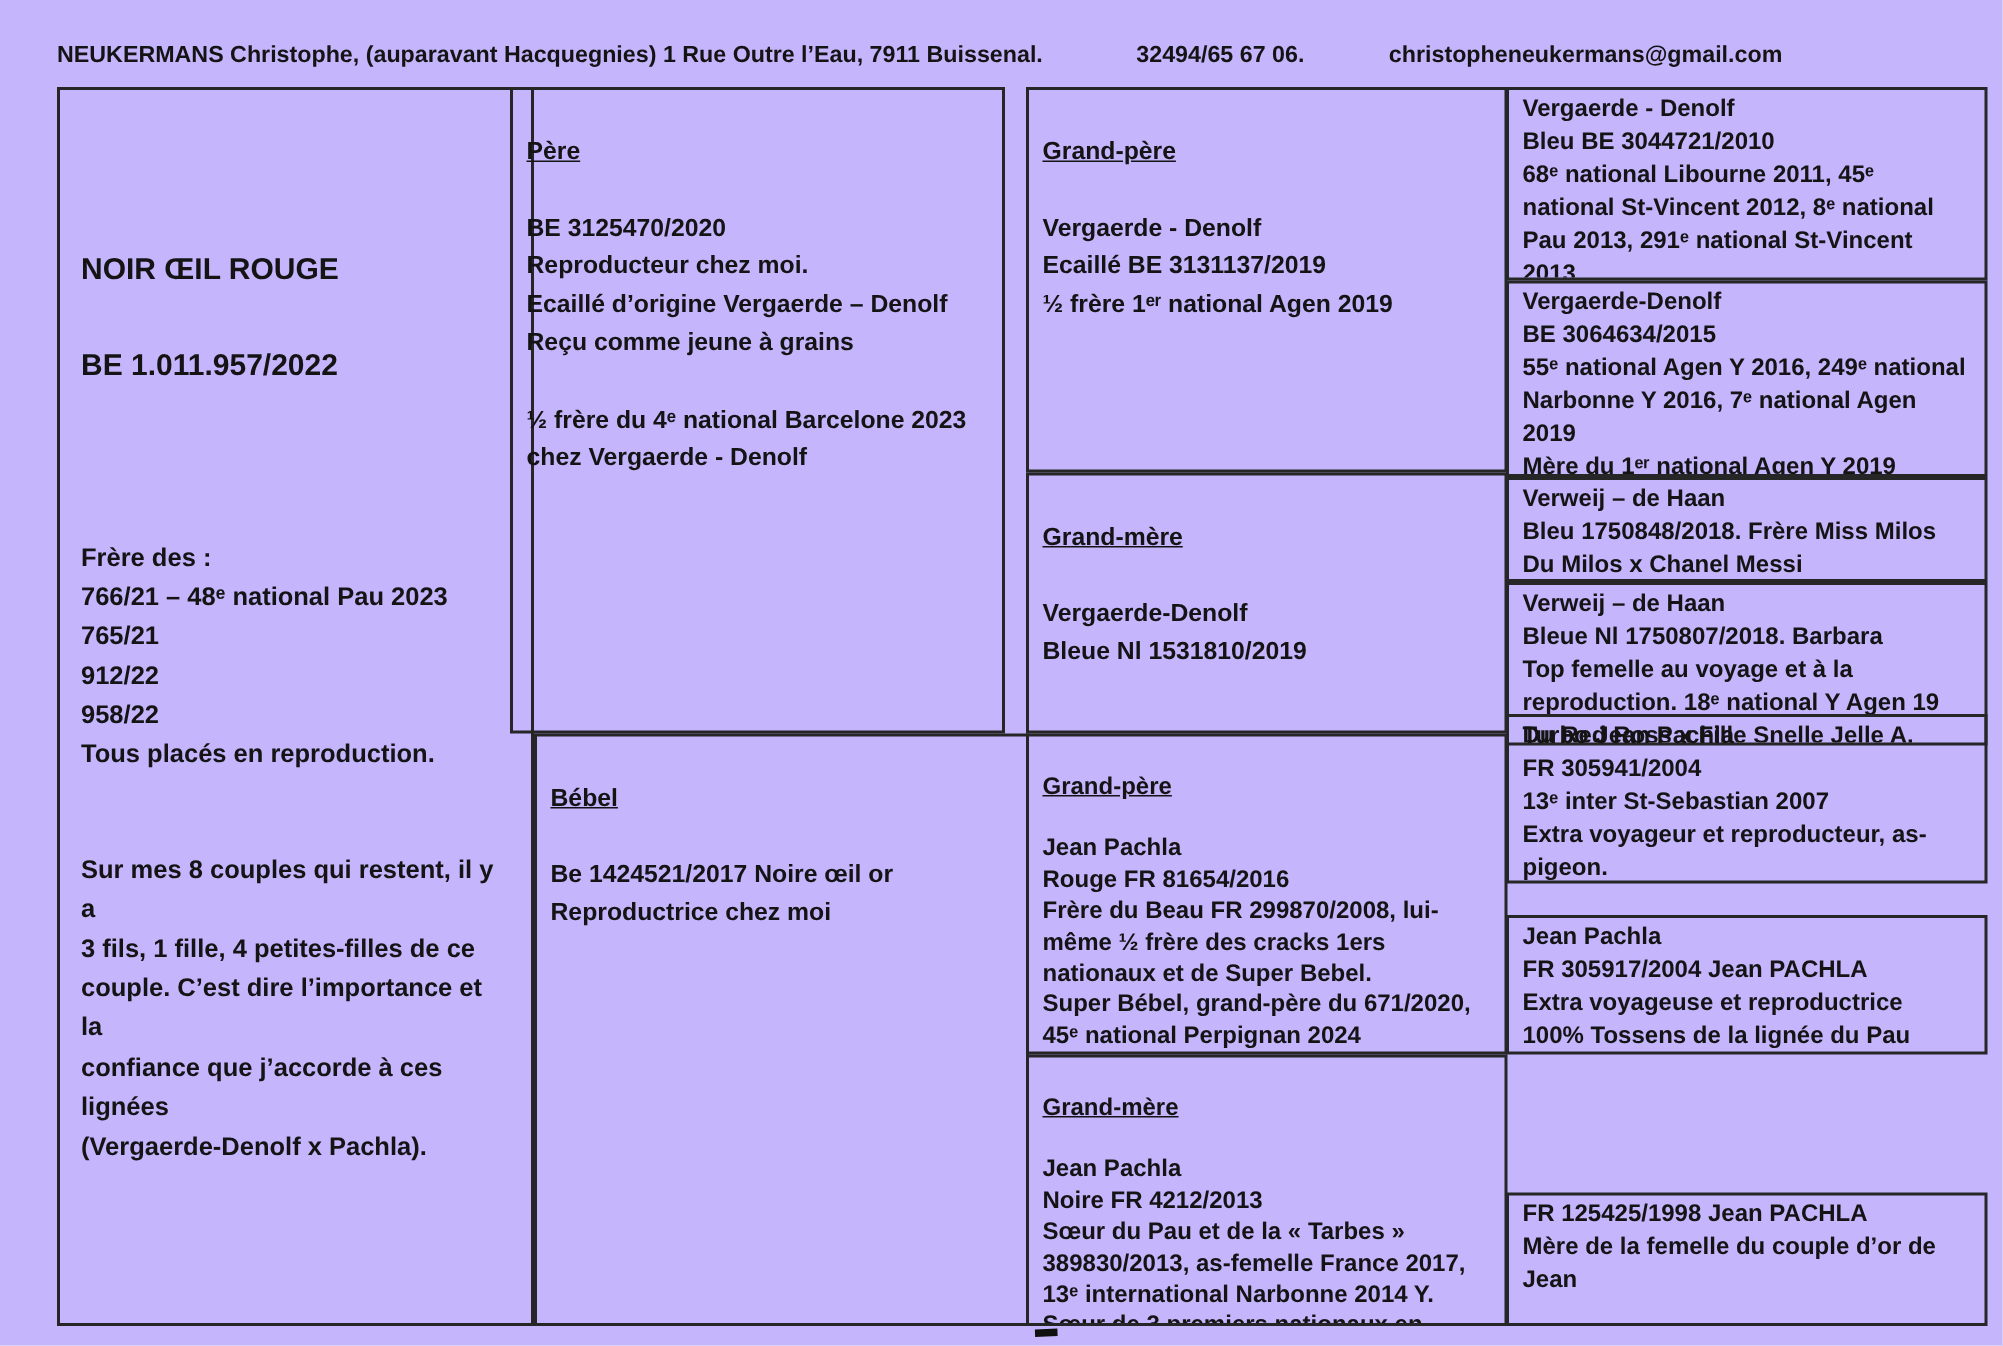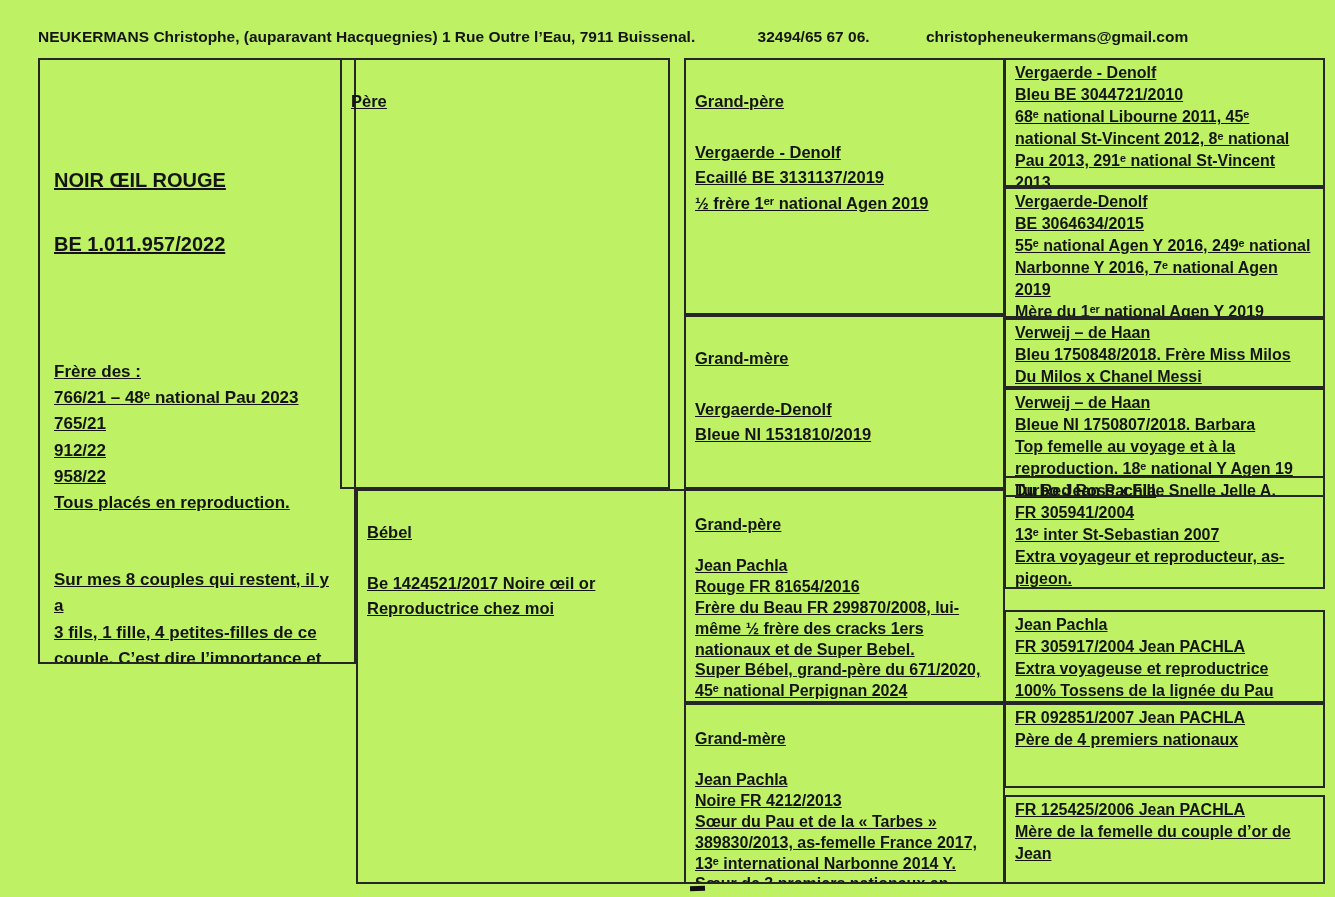--- a/index.html
+++ b/index.html
@@ -1,33 +1,33 @@
 <!DOCTYPE html>
 <html><head>
 <meta charset="utf-8">
 <style>
   html,body { margin:0; padding:0; background:#e8e8e8; }
   .sheet {
     position:relative; width:1335px; height:897px; margin:0 auto;
-    background:#bef264; overflow:hidden;
+    background:#c4b5fd; overflow:hidden;
     font-family:"Liberation Sans","DejaVu Sans",sans-serif;
     font-weight:bold; color:#141414;
     -webkit-font-smoothing:antialiased;
   }
   .header-line { position:absolute; top:28px; left:38px; right:10px; font-size:15.5px; white-space:nowrap; }
   .header-line .owner { }
   .header-line .phone { margin-left:58px; }
   .header-line .email { margin-left:52px; }
 
   .cell {
     position:absolute; box-sizing:border-box;
     border:2px solid #262626;
     padding:3px 10px 3px 9px;
     white-space:pre-line; overflow:hidden;
-    font-size:16.5px; line-height:1.55;text-decoration:underline;
+    font-size:16.5px; line-height:1.55;
   }
   .hd { text-decoration:underline; }
 
   
   .subject { padding:10px 14px; font-size:17px; }
   .subject .title { margin-top:36px; font-size:20px; line-height:1.6; }
   .subject .siblings { margin-top:40px; }
   .subject .note1 { margin-top:28px; }
   .subject .note2 { margin-top:24px; }
 
@@ -42,41 +42,48 @@
 <body>
 
 <div class="sheet">
 
   <div class="header-line">
     <span class="owner">NEUKERMANS Christophe, (auparavant Hacquegnies) 1 Rue Outre l’Eau, 7911 Buissenal.</span>
     <span class="phone">32494/65 67 06.</span>
     <span class="email">christopheneukermans@gmail.com</span>
   </div>
 
-  <div class="cell subject" style="left:38px; top:58px; width:318px; height:606px;">
+  <div class="cell subject" style="left:38px; top:58px; width:318px; height:826px;">
     <div class="title">
       <div>NOIR ŒIL ROUGE</div>
       <div>BE 1.011.957/2022</div>
     </div>
     <div class="siblings">Frère des :
 766/21 – 48ᵉ national Pau 2023
 765/21
 912/22
 958/22
 Tous placés en reproduction.</div>
     <div class="note2">Sur mes 8 couples qui restent, il y a
 3 fils, 1 fille, 4 petites-filles de ce
 couple. C’est dire l’importance et la
 confiance que j’accorde à ces lignées
 (Vergaerde-Denolf  x  Pachla).</div>
     
   </div>
 
   <div class="cell" style="left:340px; top:58px; width:330px; height:431px;">
     <div class="hd">Père</div>
+    <div>BE 3125470/2020
+Reproducteur chez moi.
+Ecaillé d’origine Vergaerde – Denolf
+Reçu comme jeune à grains
+
+½ frère du 4ᵉ national Barcelone 2023
+chez Vergaerde - Denolf</div>
   </div>
   <div class="cell" style="left:356px; top:489px; width:330px; height:395px;">
     <div class="hd">Bébel</div>
     <div>Be 1424521/2017 Noire œil or
 Reproductrice chez moi</div>
   </div>
 
   <div class="cell" style="left:684px; top:58px; width:321px; height:257px;">
     <div class="hd">Grand-père</div>
     <div>Vergaerde - Denolf
@@ -131,20 +138,18 @@
 Du Red Ross x Fille Snelle Jelle A. Beens</div>
   <div class="cell gg" style="left:1004px; top:476px; width:321px; height:113px;">Turbo Jean Pachla
 FR 305941/2004
 13ᵉ inter St-Sebastian 2007
 Extra voyageur et reproducteur, as-
 pigeon.</div>
   <div class="cell gg" style="left:1004px; top:610px; width:321px; height:93px;">Jean Pachla
 FR 305917/2004 Jean PACHLA
 Extra voyageuse et reproductrice
 100% Tossens de la lignée du Pau</div>
-  <div class="cell gg" style="left:1004px; top:703px; width:321px; height:85px;">FR 092851/2007 Jean PACHLA
-Père de 4 premiers nationaux</div>
-  <div class="cell gg" style="left:1004px; top:795px; width:321px; height:89px;">FR 125425/2006 Jean PACHLA
+  <div class="cell gg" style="left:1004px; top:795px; width:321px; height:89px;">FR 125425/1998 Jean PACHLA
 Mère de la femelle du couple d’or de
 Jean</div>
 
   <div class="speck"></div>
 </div>
 
 </body></html>

